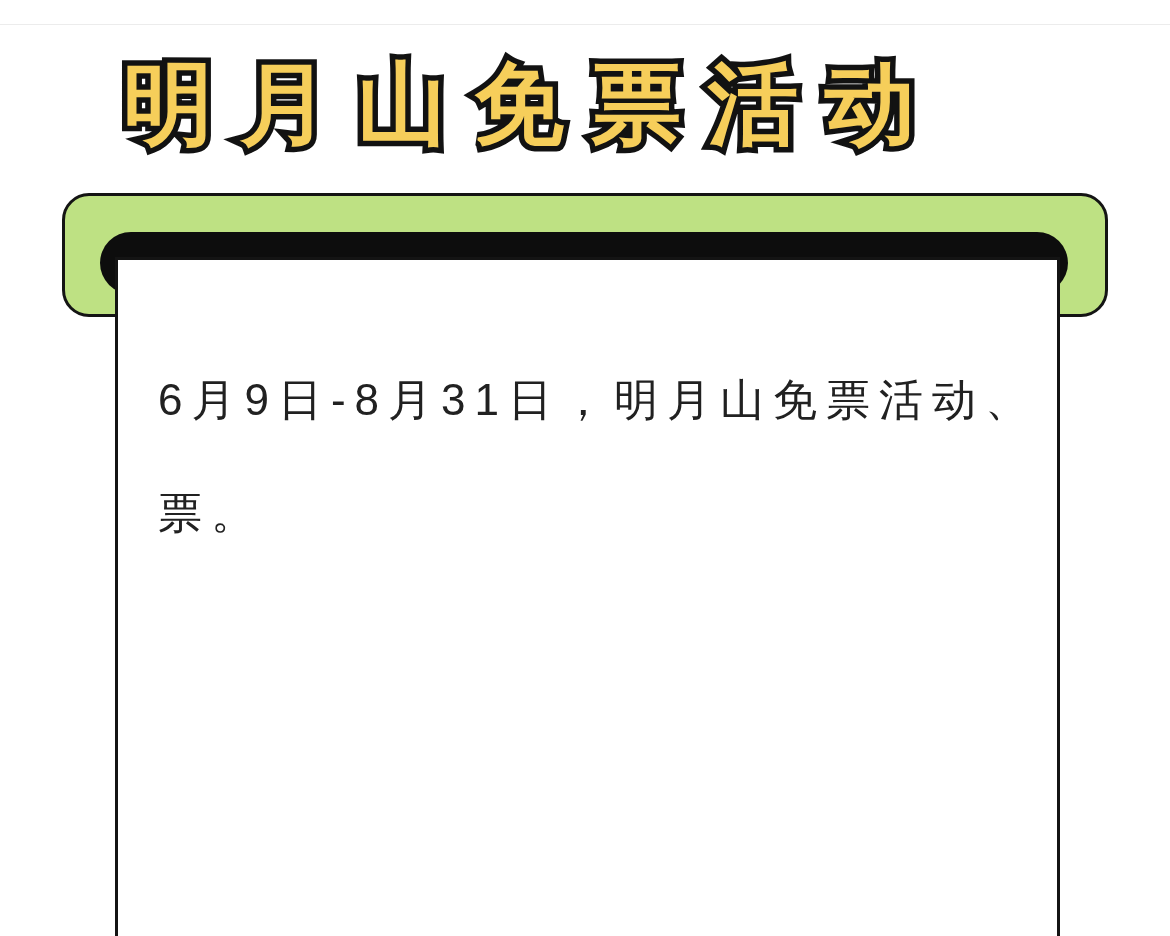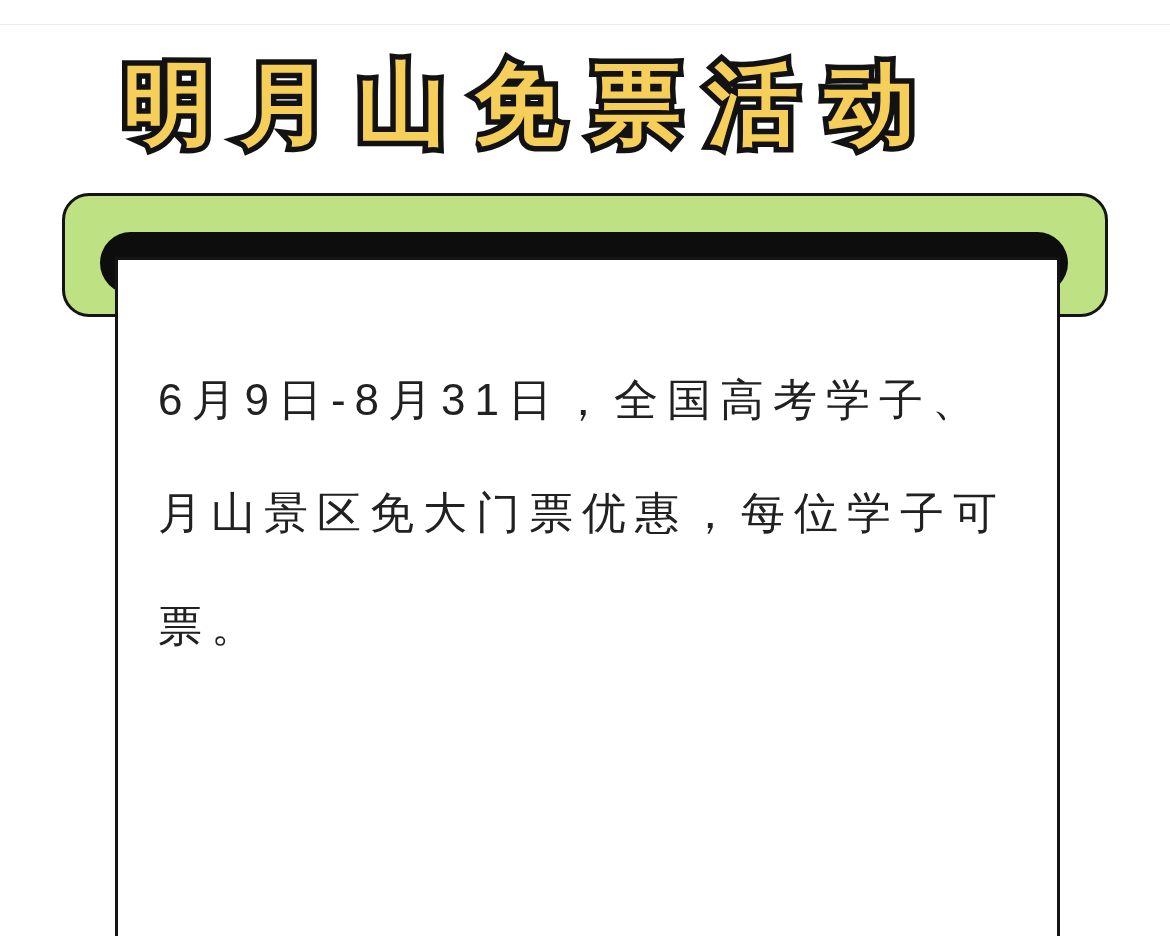--- a/index.html
+++ b/index.html
@@ -93,17 +93,16 @@
 <div class="top-divider"></div>
 
 <h1 class="poster-title">明月山免票活动</h1>
 
 <div class="green-banner"></div>
 
 <div class="black-slot-bar"></div>
 
 <div class="content-card">
   <div class="body-text">
-    <div class="body-line">6月9日-8月31日，全国高考学子、</div>
-    <div class="body-line">月山景区免大门票优惠，每位学子可</div>
+    <div class="body-line">6月9日-8月31日，明月山免票活动、</div>
     <div class="body-line">票。</div>
   </div>
 </div>
 
 </body></html>

